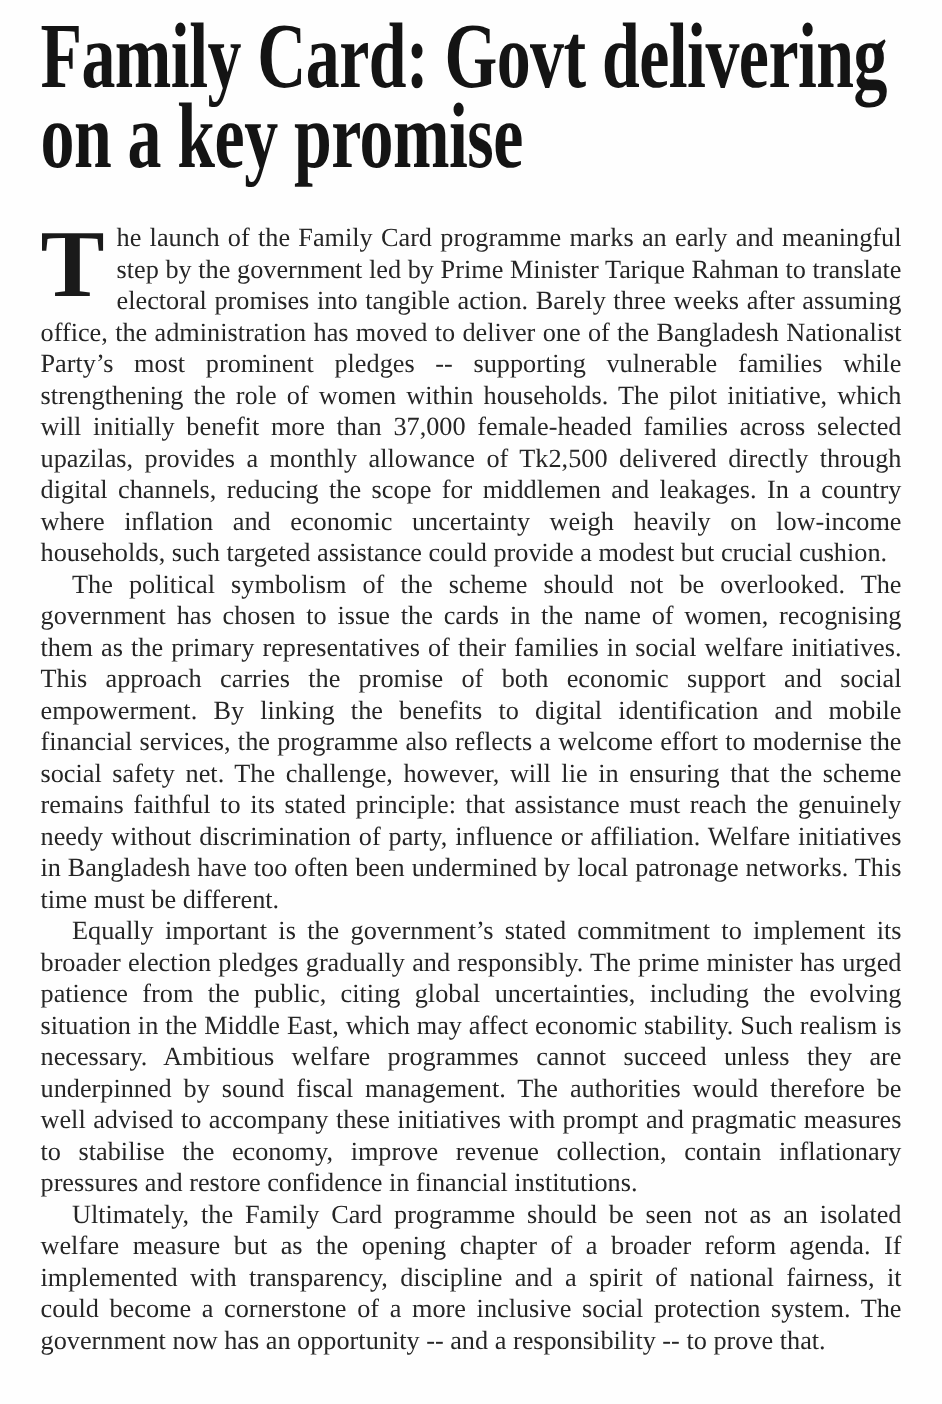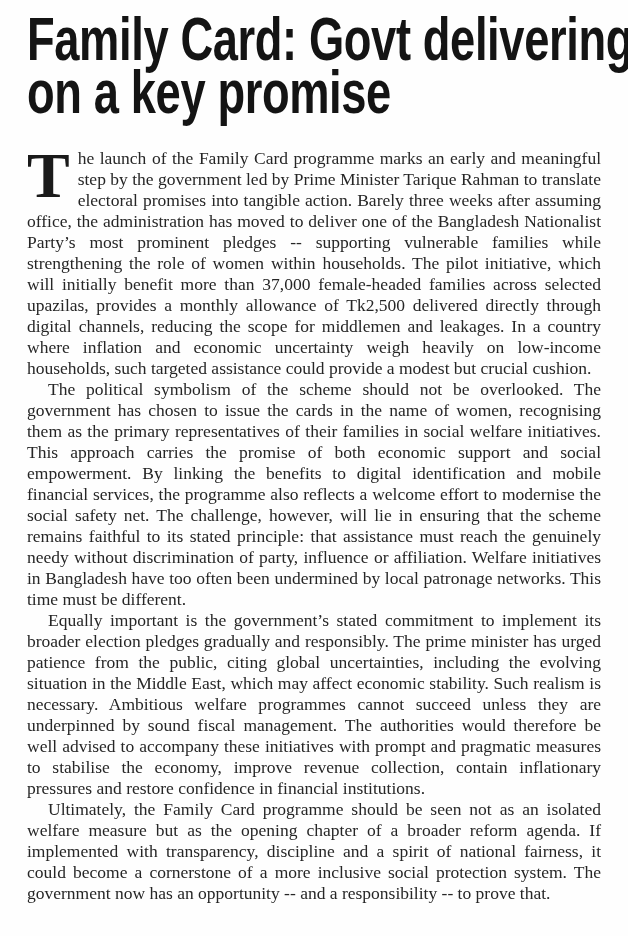--- a/index.html
+++ b/index.html
@@ -13,21 +13,21 @@
     height: 936px;
     box-sizing: border-box;
     background: #fefefe;
     padding: 10px 27px 0 27px;
     overflow: hidden;
     font-family: "Liberation Serif", serif;
     color: #232323;
   }
   .headline {
     margin: 2px 0 30px 0;
-    font-family: Liberation Sans, sans-serif;
+    font-family: Liberation Serif, serif;
     font-weight: bold;
     font-size: 62px;
     line-height: 53px;
     color: #141414;
     letter-spacing: -0.5px;
   }
   .headline-inner {
     transform: scaleX(0.73);
     transform-origin: 0 0;
     white-space: nowrap;

